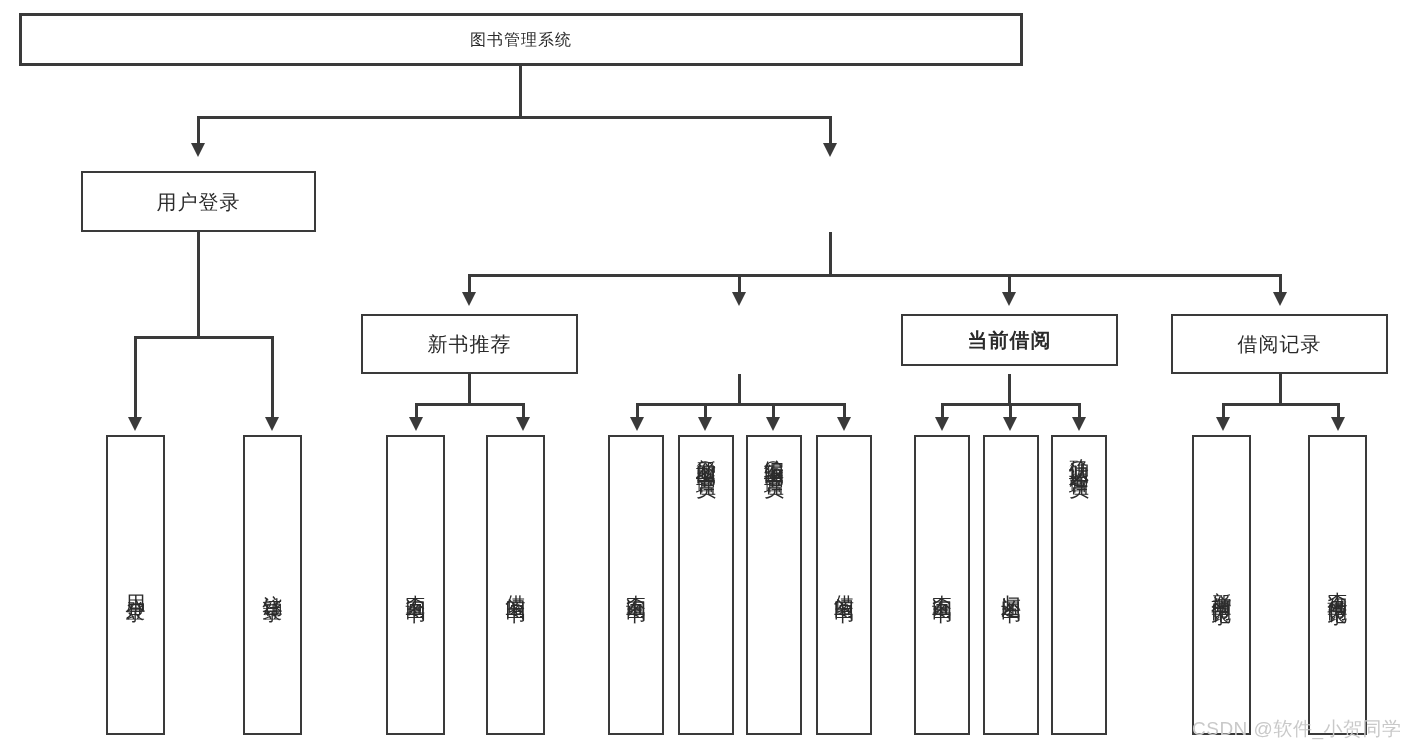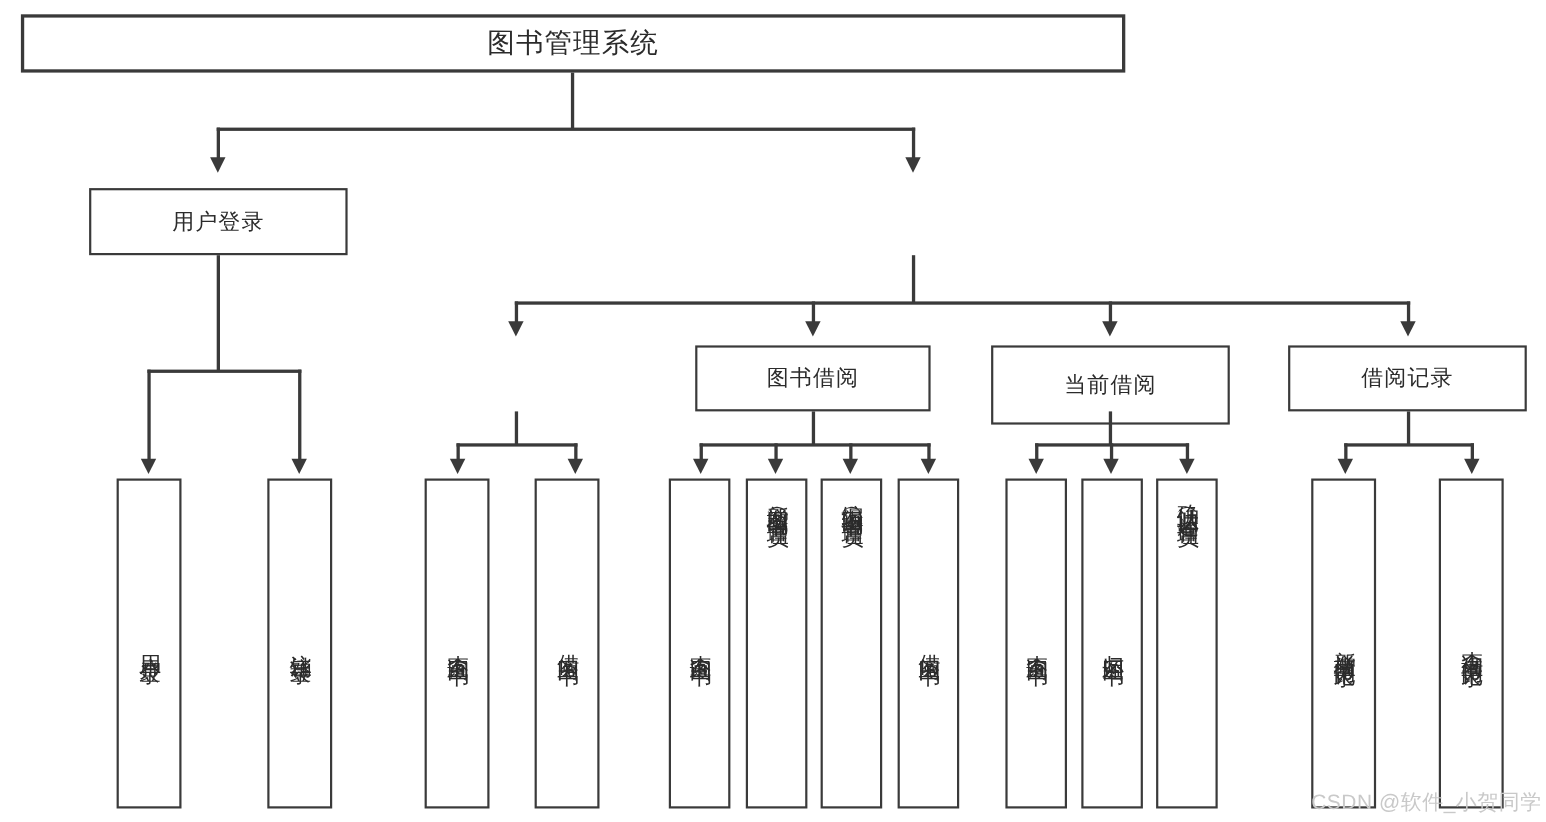--- a/index.html
+++ b/index.html
@@ -17,21 +17,21 @@
     box-sizing:border-box;
     background:#ffffff;
     border:2px solid #3a3a3a;
     display:flex;
     align-items:center;
     justify-content:center;
     color:#2b2b2b;
   }
   .node.root{border-width:3px;}
   .node .label{
-    font-size:25px;
+    font-size:16px;
     line-height:1.1;
     letter-spacing:1px;
     white-space:nowrap;
     color:#2b2b2b;
   }
   .node.tier1 .label,.node.tier2 .label{font-size:20px;}
 
   
   .node.leaf{
     align-items:flex-start;
@@ -104,24 +104,24 @@
 
   <div class="seg vline" style="left:468px;top:274px;width:3px;height:20px;"></div>
   <div class="arrow" style="left:462px;top:292px;"></div>
   <div class="seg vline" style="left:738px;top:274px;width:3px;height:20px;"></div>
   <div class="arrow" style="left:732px;top:292px;"></div>
   <div class="seg vline" style="left:1008px;top:274px;width:3px;height:20px;"></div>
   <div class="arrow" style="left:1002px;top:292px;"></div>
   <div class="seg vline" style="left:1279px;top:274px;width:3px;height:20px;"></div>
   <div class="arrow" style="left:1273px;top:292px;"></div>
 
-  <div class="node tier2" style="left:632px;top:314px;width:214px;height:60px;">
-    <span class="label">图书借阅</span>
-  </div>
-  <div class="node tier2" style="left:901px;top:314px;width:217px;height:72px;">
+  <div class="node tier2" style="left:361px;top:314px;width:217px;height:60px;">
+    <span class="label">新书推荐</span>
+  </div>
+  <div class="node tier2" style="left:901px;top:314px;width:217px;height:52px;font-weight:bold;">
     <span class="label">当前借阅</span>
   </div>
   <div class="node tier2" style="left:1171px;top:314px;width:217px;height:60px;">
     <span class="label">借阅记录</span>
   </div>
 
   <div class="seg vline" style="left:468px;top:374px;width:3px;height:31px;"></div>
   <div class="seg hline" style="left:415px;top:403px;width:110px;height:3px;"></div>
   <div class="seg vline" style="left:415px;top:403px;width:3px;height:16px;"></div>
   <div class="arrow" style="left:409px;top:417px;"></div>

